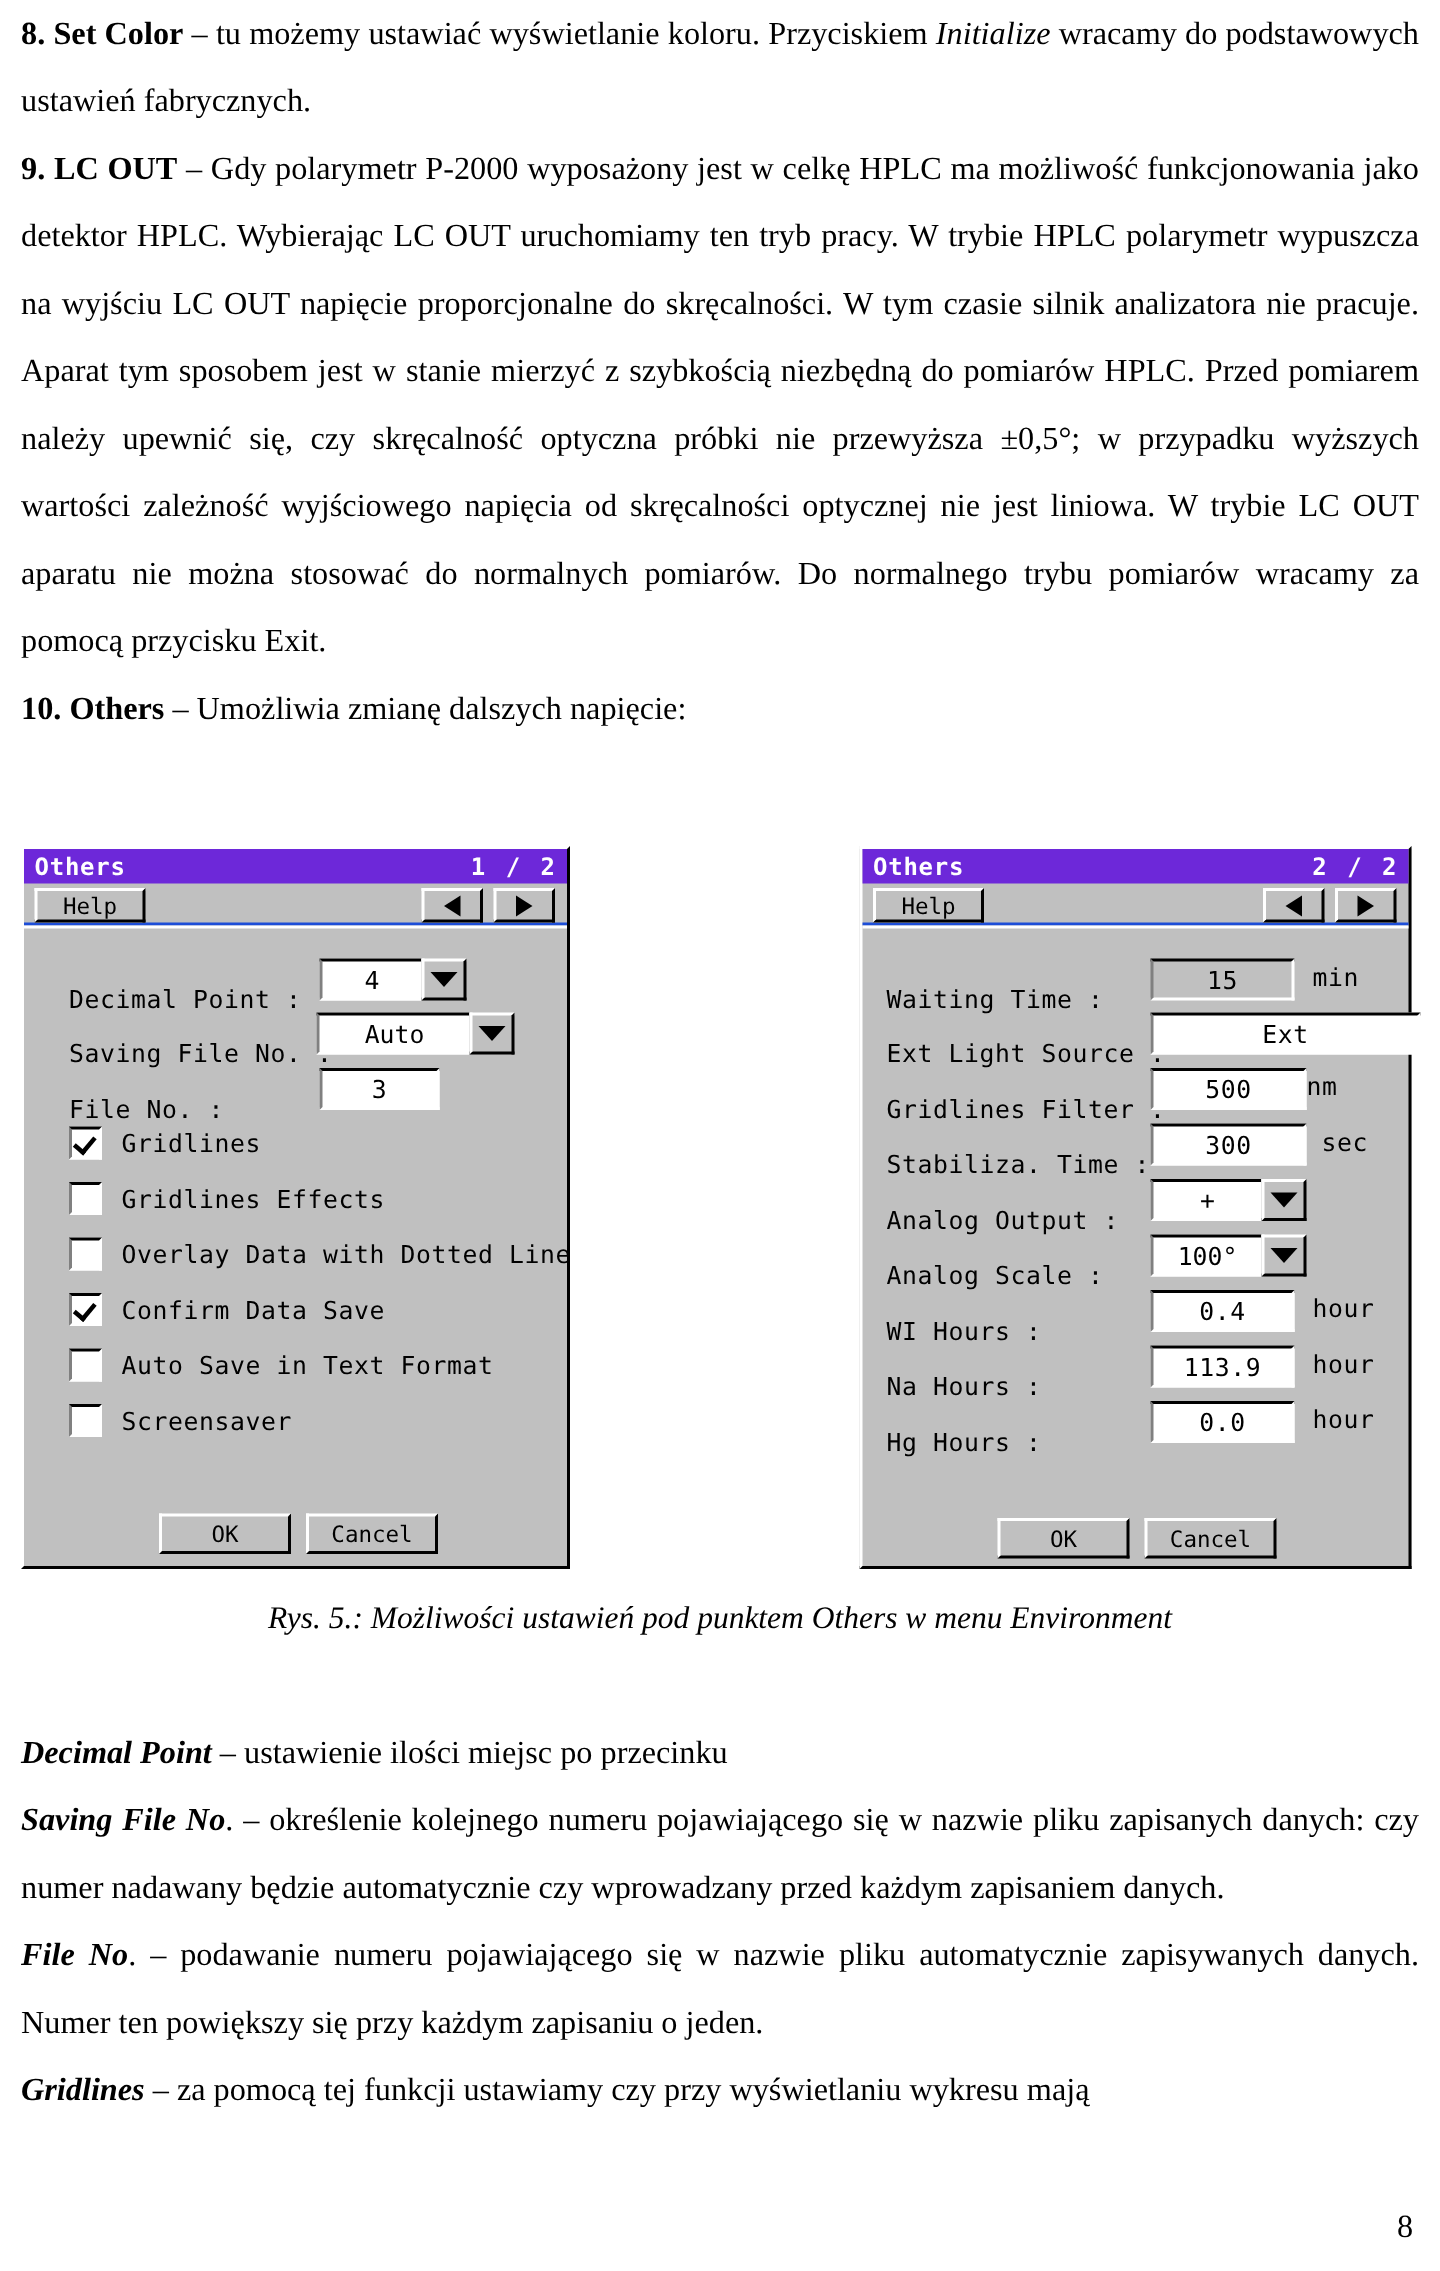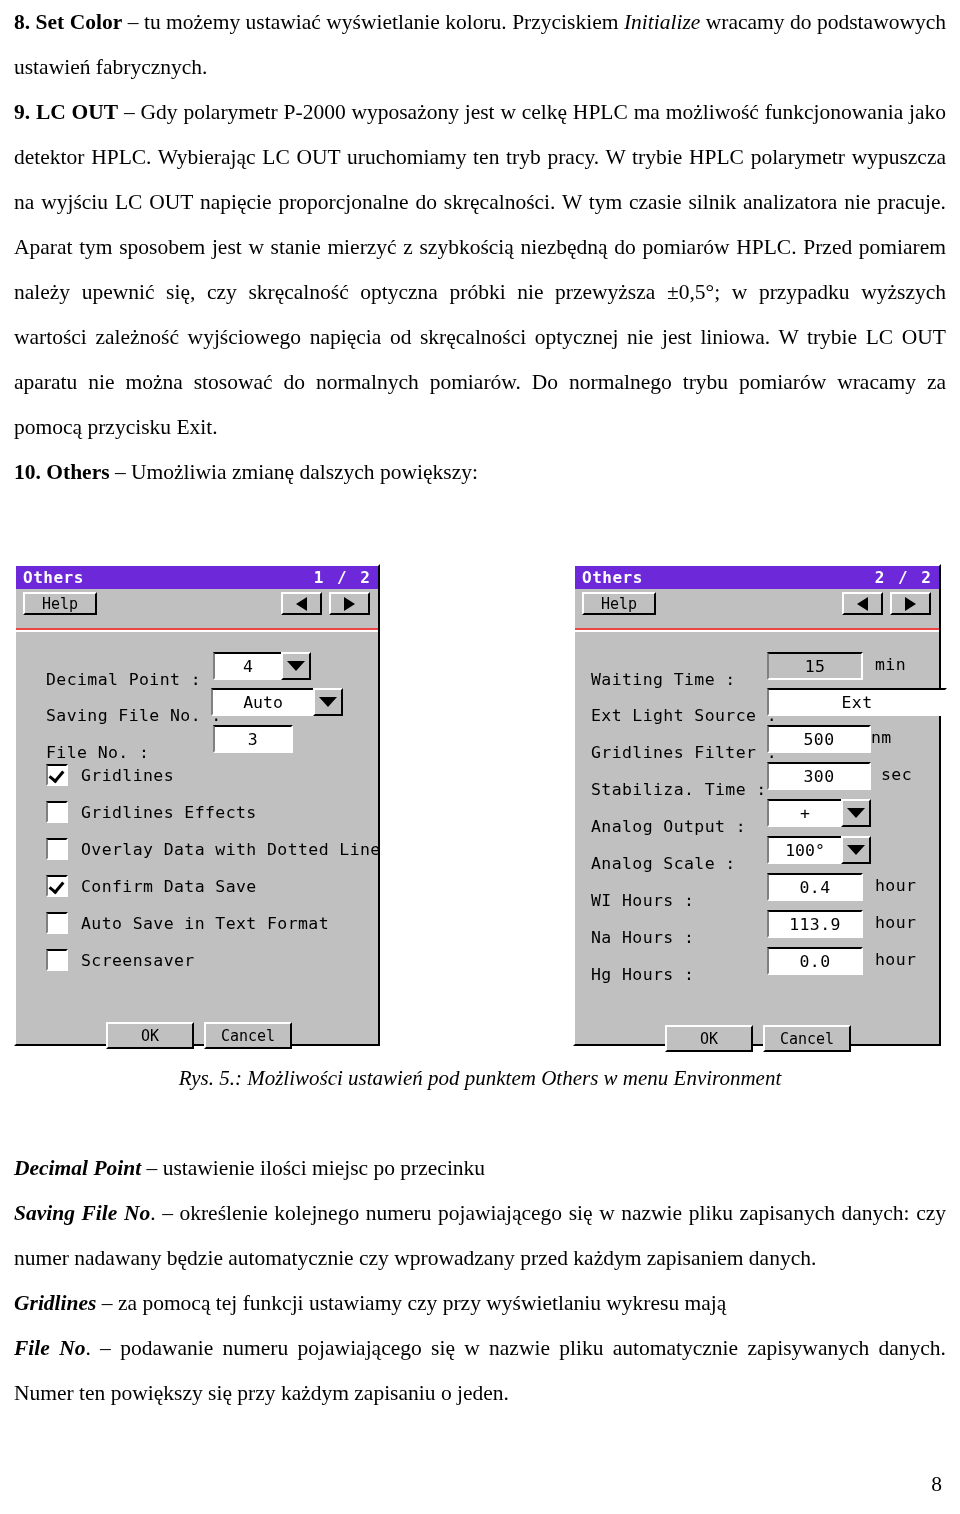--- a/index.html
+++ b/index.html
@@ -68,23 +68,23 @@
     font-weight: bold;
     letter-spacing: 0.5px;
     display: flex;
     justify-content: space-between;
     align-items: center;
     box-sizing: border-box;
   }
   .titlebar .pg { letter-spacing: 2px; }
 
   .toolbar {
-    height: 41px;
+    height: 28px;
     position: relative;
-    border-bottom: 2px solid #ef4444;
+    border-bottom: 2px solid #1d4ed8;
     box-sizing: border-box;
   }
   .toolbar::after {
     content: "";
     position: absolute;
     left: 0; right: 0; bottom: -4px;
     height: 2px;
     background: #ffffff;
   }
 
@@ -280,21 +280,21 @@
     font-size: 21.5px;
     font-family: "Liberation Serif", "DejaVu Serif", serif;
   }
 </style>
 </head>
 <body>
 
 <div class="doc">
   <p class="para" id="para-8"><span class="b">8. Set Color</span><span> – tu możemy ustawiać wyświetlanie koloru. Przyciskiem </span><span class="i">Initialize</span><span> wracamy do podstawowych ustawień fabrycznych.</span></p>
   <p class="para" id="para-9"><span class="b">9. LC OUT</span><span> – Gdy polarymetr P-2000 wyposażony jest w celkę HPLC ma możliwość funkcjonowania jako detektor HPLC. Wybierając LC OUT uruchomiamy ten tryb pracy. W trybie HPLC polarymetr wypuszcza na wyjściu LC OUT napięcie proporcjonalne do skręcalności. W tym czasie silnik analizatora nie pracuje. Aparat tym sposobem jest w stanie mierzyć z szybkością niezbędną do pomiarów HPLC. Przed pomiarem należy upewnić się, czy skręcalność optyczna próbki nie przewyższa ±0,5°; w przypadku wyższych wartości zależność wyjściowego napięcia od skręcalności optycznej nie jest liniowa. W trybie LC OUT aparatu nie można stosować do normalnych pomiarów. Do normalnego trybu pomiarów wracamy za pomocą przycisku Exit.</span></p>
-  <p class="para last-left" id="para-10"><span class="b">10. Others</span><span> – Umożliwia zmianę dalszych powiększy:</span></p>
+  <p class="para last-left" id="para-10"><span class="b">10. Others</span><span> – Umożliwia zmianę dalszych napięcie:</span></p>
 </div>
 
 <div class="figure">
 
   <div class="dlg" id="dlg-left">
     <div class="titlebar">
       <span>Others</span>
       <span class="pg">1 / 2</span>
     </div>
     <div class="toolbar">
@@ -449,17 +449,17 @@
     </div>
   </div>
 
 </div>
 
 <div class="caption">Rys. 5.: Możliwości ustawień pod punktem Others w menu Environment</div>
 
 <div class="bottom">
   <p class="para last-left" id="gl-1"><span class="bi">Decimal Point</span><span> –  ustawienie ilości miejsc po przecinku</span></p>
   <p class="para" id="gl-2"><span class="bi">Saving File No</span><span>. –  określenie kolejnego numeru pojawiającego się w nazwie pliku zapisanych danych: czy numer nadawany będzie automatycznie czy wprowadzany przed każdym zapisaniem danych.</span></p>
+  <p class="para" id="gl-3"><span class="bi">File No</span><span>. – podawanie numeru pojawiającego się w nazwie pliku automatycznie zapisywanych danych. Numer ten powiększy się przy każdym zapisaniu o jeden.</span></p>
   <p class="para last-left" id="gl-4"><span class="bi">Gridlines</span><span> – za pomocą tej funkcji ustawiamy czy przy wyświetlaniu wykresu mają</span></p>
-  <p class="para" id="gl-3"><span class="bi">File No</span><span>. – podawanie numeru pojawiającego się w nazwie pliku automatycznie zapisywanych danych. Numer ten powiększy się przy każdym zapisaniu o jeden.</span></p>
 </div>
 
 <div class="pagenum">8</div>
 
 </body></html>

